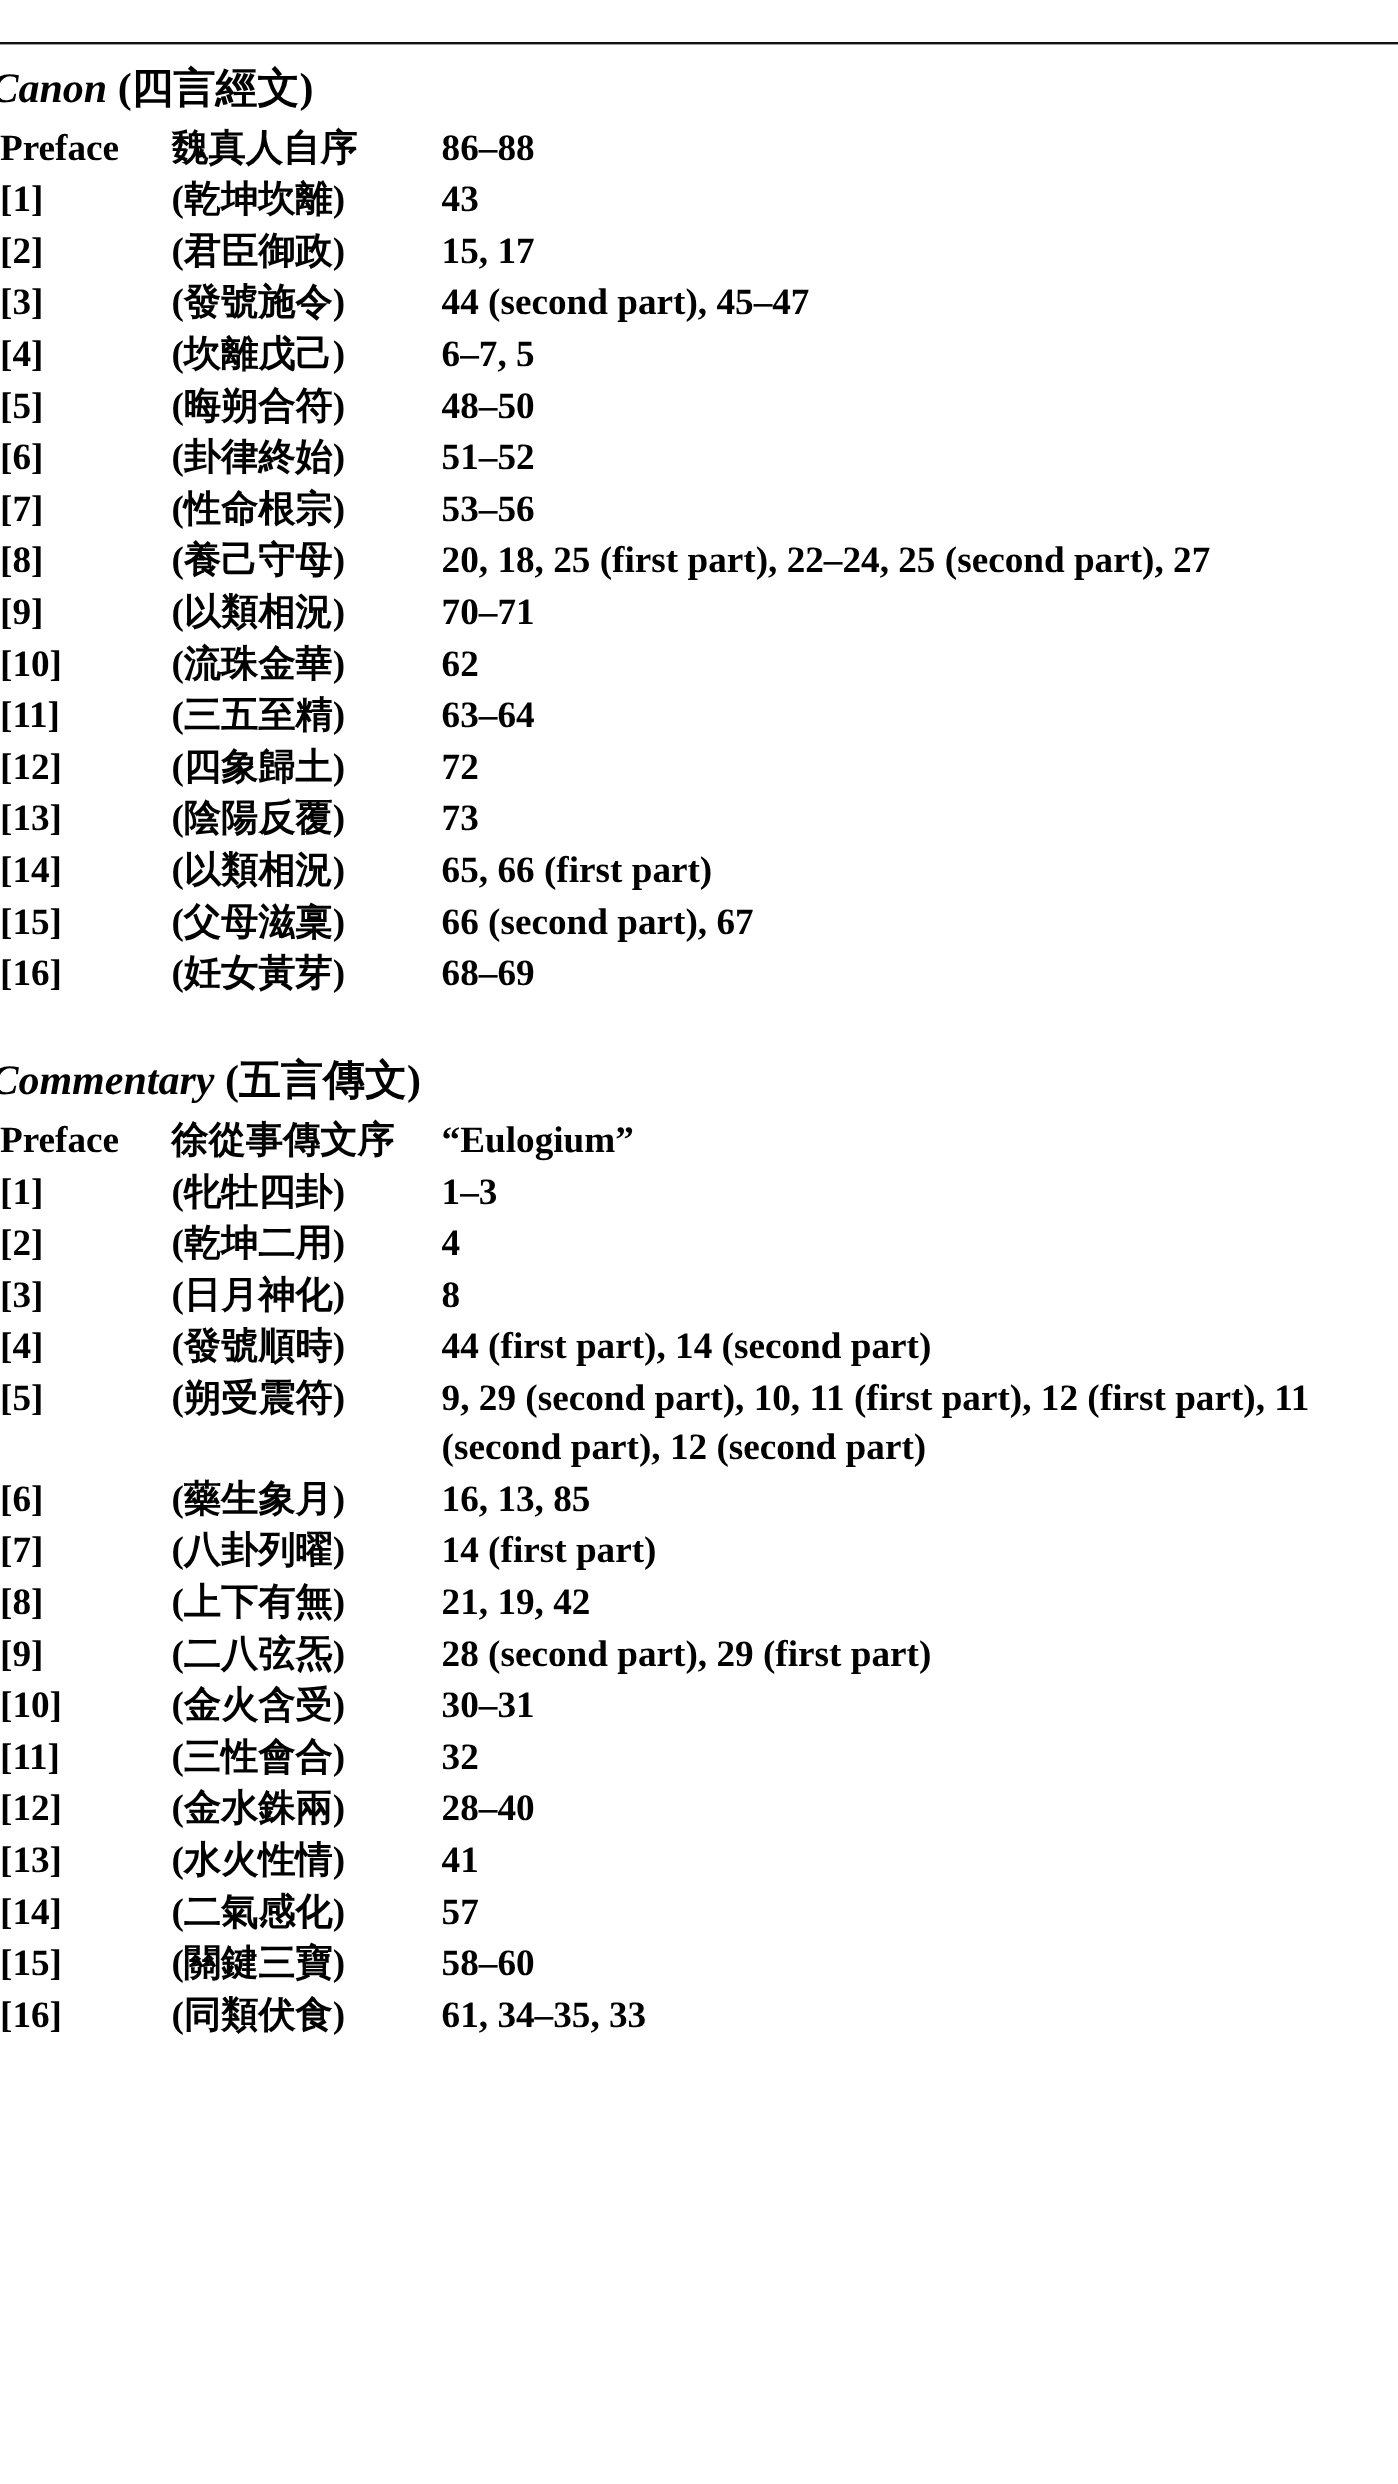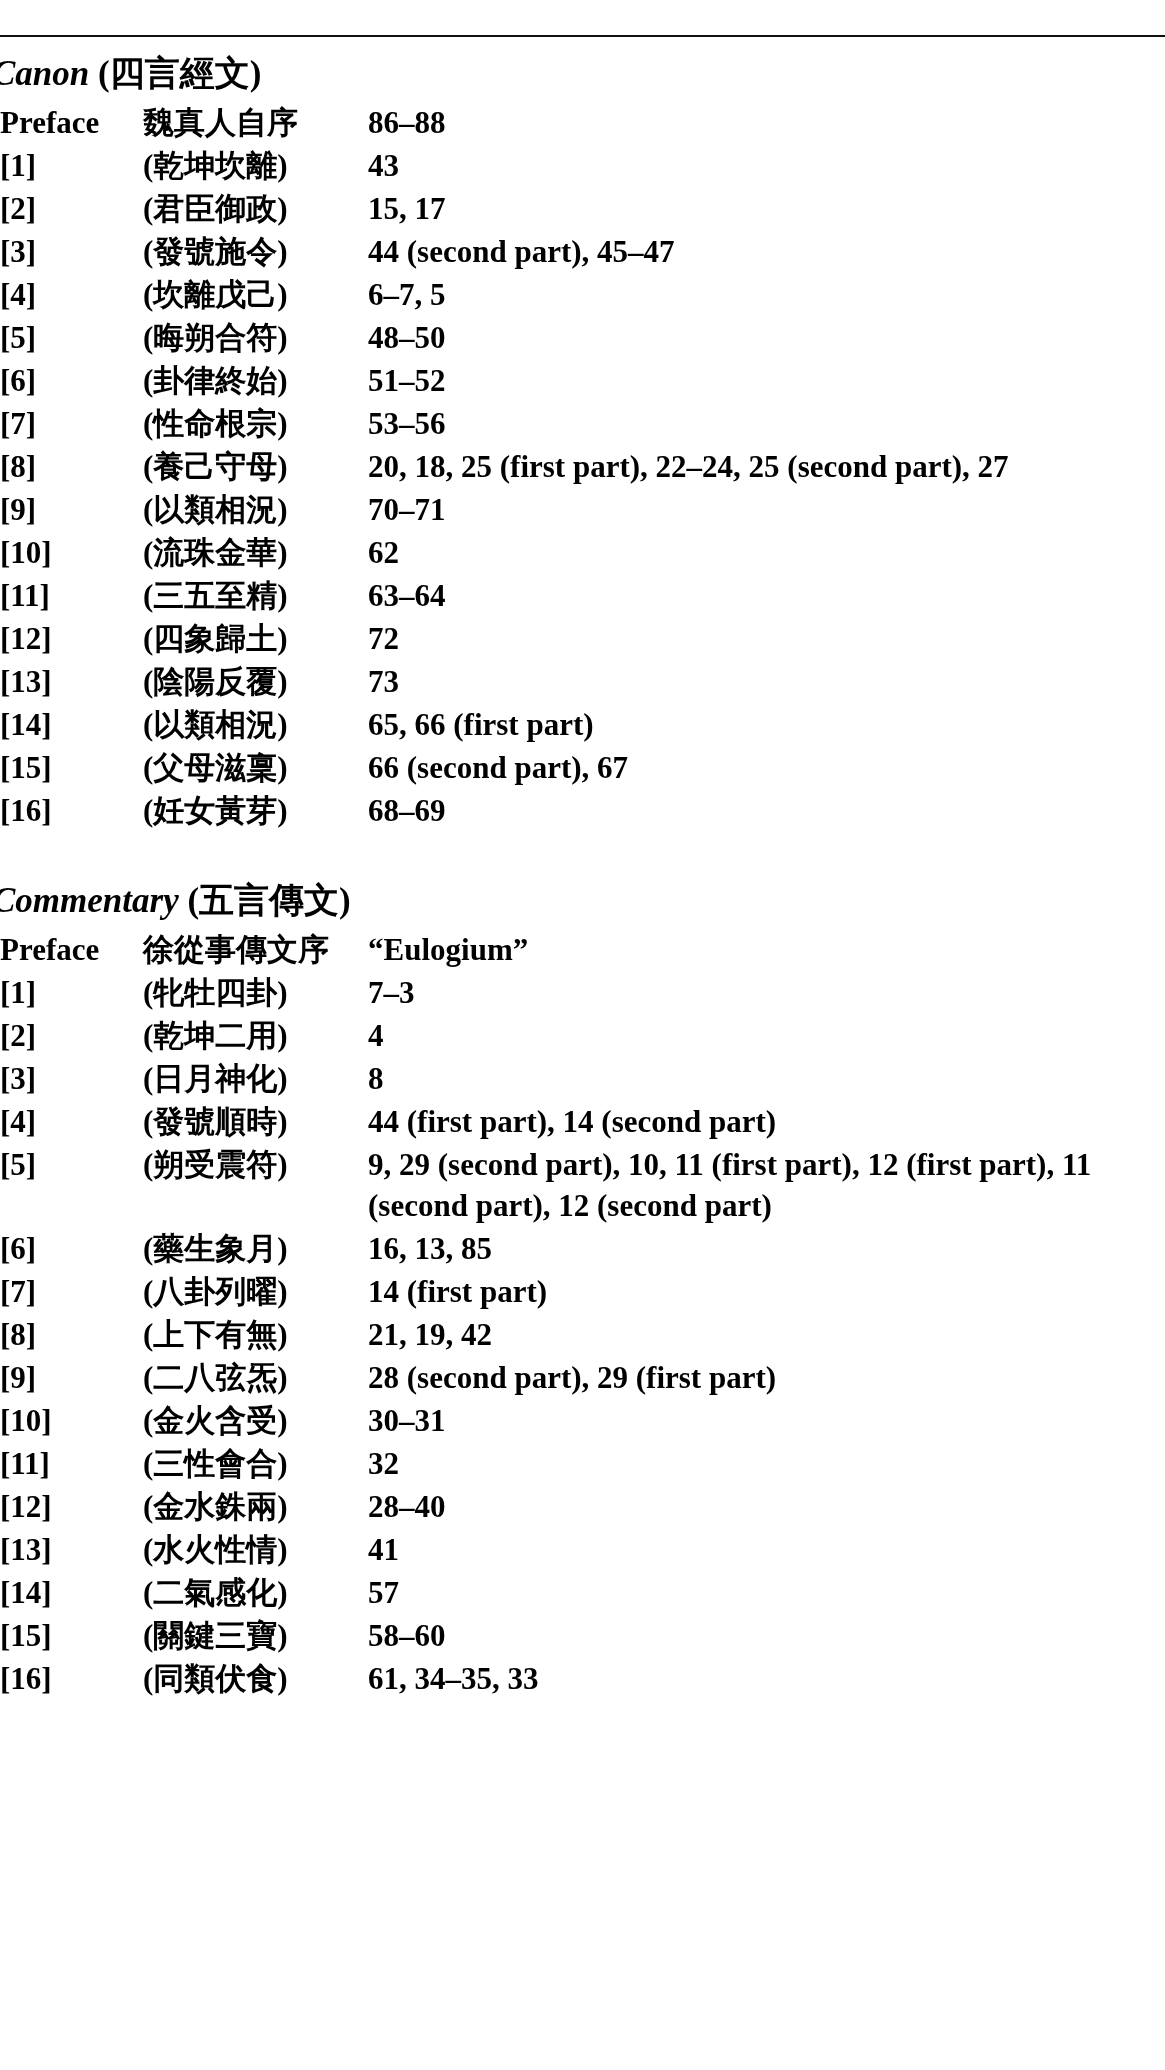--- a/index.html
+++ b/index.html
@@ -210,21 +210,21 @@
         </colgroup>
         <tbody>
           <tr class="entry-row preface-row">
             <td class="label">Preface</td>
             <td class="title">徐從事傳文序</td>
             <td class="ref">“Eulogium”</td>
           </tr>
           <tr class="entry-row">
             <td class="label">[1]</td>
             <td class="title">(牝牡四卦)</td>
-            <td class="ref">7–3</td>
+            <td class="ref">1–3</td>
           </tr>
           <tr class="entry-row">
             <td class="label">[2]</td>
             <td class="title">(乾坤二用)</td>
             <td class="ref">4</td>
           </tr>
           <tr class="entry-row">
             <td class="label">[3]</td>
             <td class="title">(日月神化)</td>
             <td class="ref">8</td>

